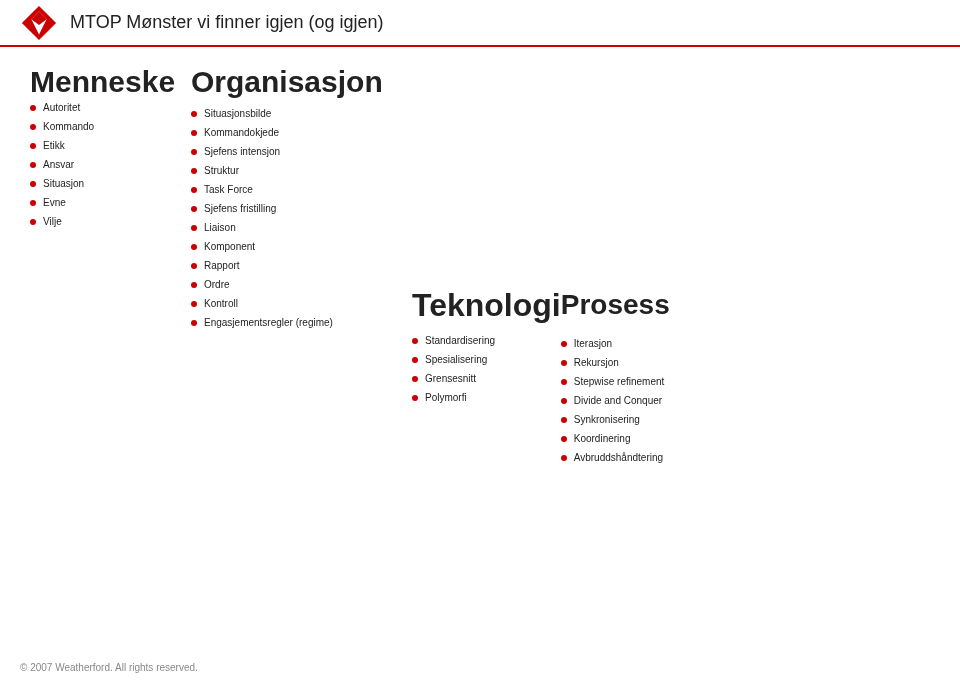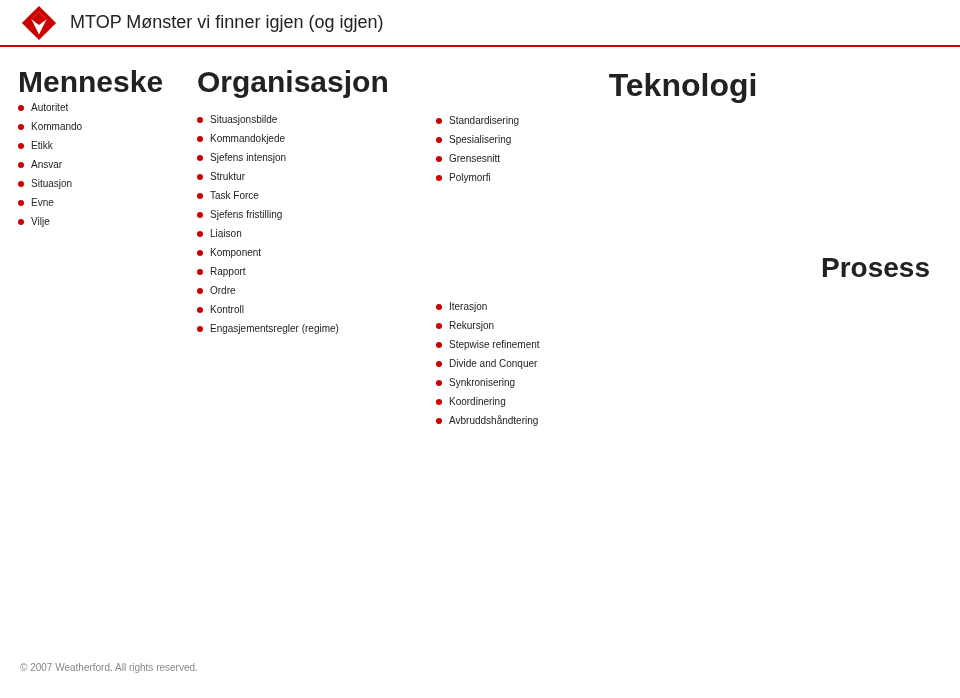--- a/index.html
+++ b/index.html
@@ -89,21 +89,21 @@
       display: block;
       line-height: 1;
     }
 
     .organisasjon-big {
       font-size: 30px;
       font-weight: bold;
       color: #222;
       display: block;
       line-height: 1;
-      margin-bottom: 16px;
+      margin-bottom: 10px;
     }
 
     .teknologi-big {
       font-size: 32px;
       font-weight: bold;
       color: #222;
       text-align: center;
       display: block;
       margin-bottom: 10px;
     }
@@ -116,40 +116,40 @@
       margin-bottom: 8px;
       text-align: right;
       margin-top: 32px;
     }
 
     
     .content-grid {
       display: grid;
       grid-template-columns: 160px 220px 1fr;
       grid-template-rows: auto;
-      padding: 20px 30px 10px 18px;
-      gap: 0 19px;
+      padding: 20px 30px 10px 30px;
+      gap: 0 1px;
       height: calc(698px - 55px - 30px);
     }
 
     .left-col {
       grid-column: 1;
       grid-row: 1;
     }
 
     .mid-col {
       grid-column: 2;
       grid-row: 1;
     }
 
     .right-col {
       grid-column: 3;
       grid-row: 1;
       display: flex;
-      flex-direction: column;
+      align-items: center;
     }
 
     .right-top {
       margin-bottom: 20px;
     }
 
     .right-bottom {
       margin-top: 10px;
     }
 

